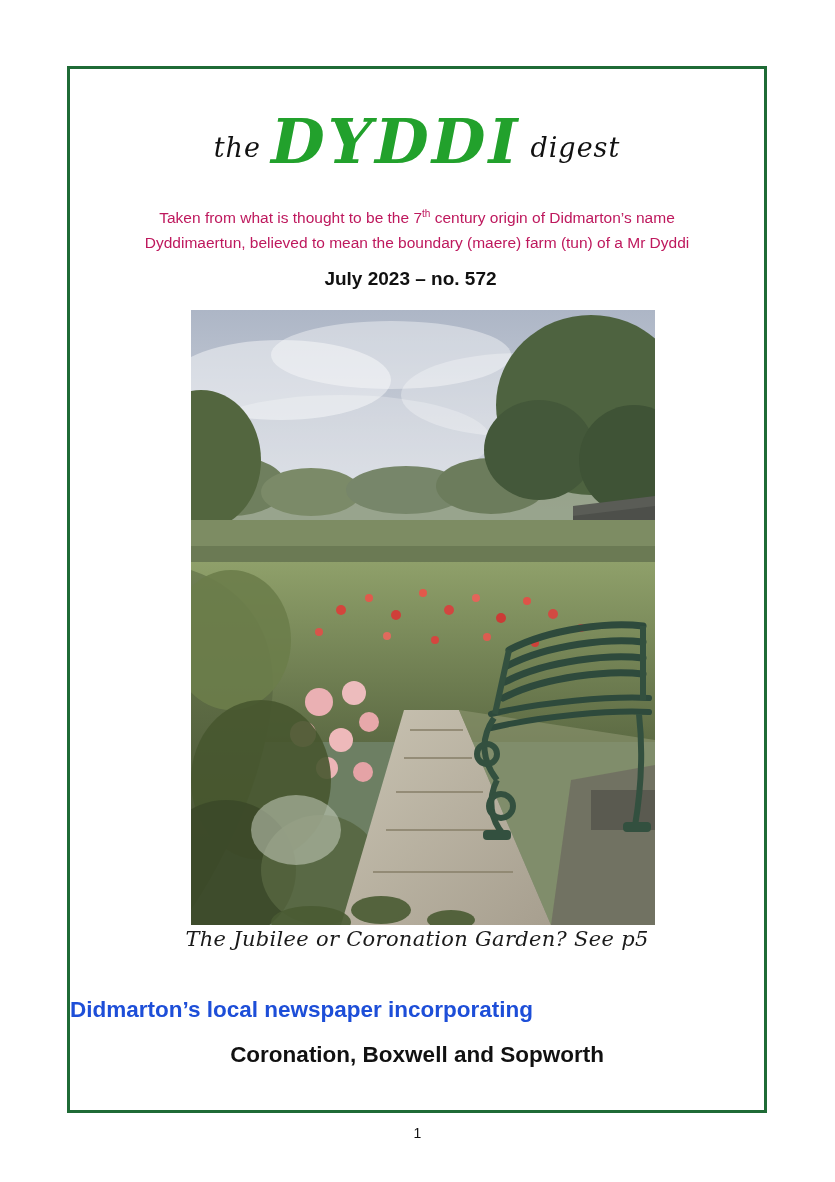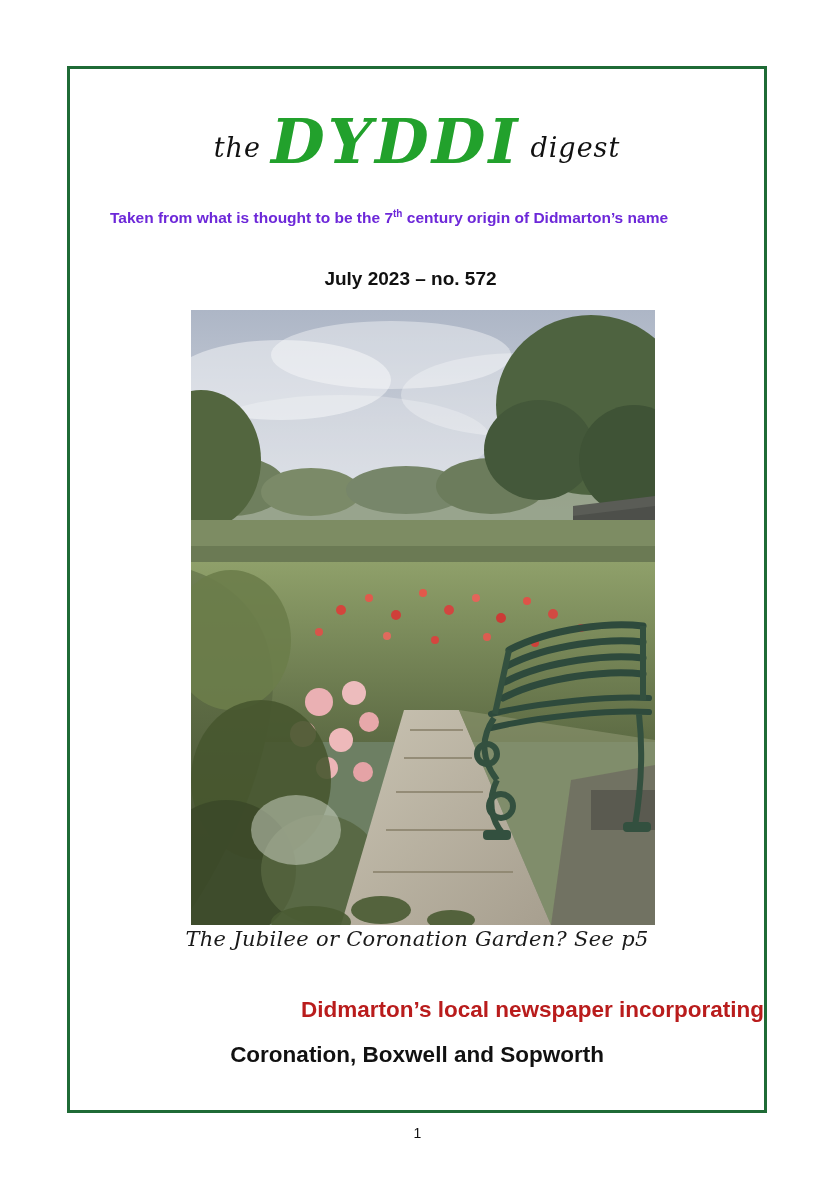--- a/index.html
+++ b/index.html
@@ -68,25 +68,25 @@
     color: #111111;
     letter-spacing: 1px;
     vertical-align: 6px;
   }
 
   .origin {
     position: absolute;
     left: 40px;
     right: 40px;
     top: 136px;
-    text-align: left;
+    text-align: center;
     font-size: 15.5px;
-    font-weight: bold;
+    font-weight: normal;
     line-height: 25px;
-    color: #6d28d9;
+    color: #be185d;
   }
   .origin sup {
     font-size: 10px;
     vertical-align: super;
     line-height: 0;
   }
 
   .issue {
     position: absolute;
     left: 0;
@@ -121,24 +121,24 @@
     font-size: 21px;
     color: #1a1a1a;
     letter-spacing: 0.3px;
   }
 
   .strap1 {
     position: absolute;
     left: 0;
     right: 0;
     top: 928px;
-    text-align: right;
+    text-align: left;
     font-size: 22.5px;
     font-weight: bold;
-    color: #b91c1c;
+    color: #1d4ed8;
   }
   .strap2 {
     position: absolute;
     left: 0;
     right: 0;
     top: 973px;
     text-align: center;
     font-size: 22.5px;
     font-weight: bold;
     color: #111111;
@@ -160,20 +160,21 @@
 <div class="page">
 
   <div class="frame">
 
     <div class="masthead">
       <span class="the">the</span><span class="dyddi">DYDDI</span><span class="digest">digest</span>
     </div>
 
     <div class="origin">
       <span>Taken from what is thought to be the 7</span><sup>th</sup><span> century origin of Didmarton’s name</span><br>
+      <span>Dyddimaertun, believed to mean the boundary (maere) farm (tun) of a Mr Dyddi</span>
     </div>
 
     <div class="issue">July 2023 – no. 572</div>
 
     <div class="photo">
       <svg width="464" height="615" viewBox="0 0 464 615" xmlns="http://www.w3.org/2000/svg">
         <defs>
           <linearGradient id="sky" x1="0" y1="0" x2="0" y2="1">
             <stop offset="0%" stop-color="#adb6c6"></stop>
             <stop offset="45%" stop-color="#c3c9d4"></stop>

